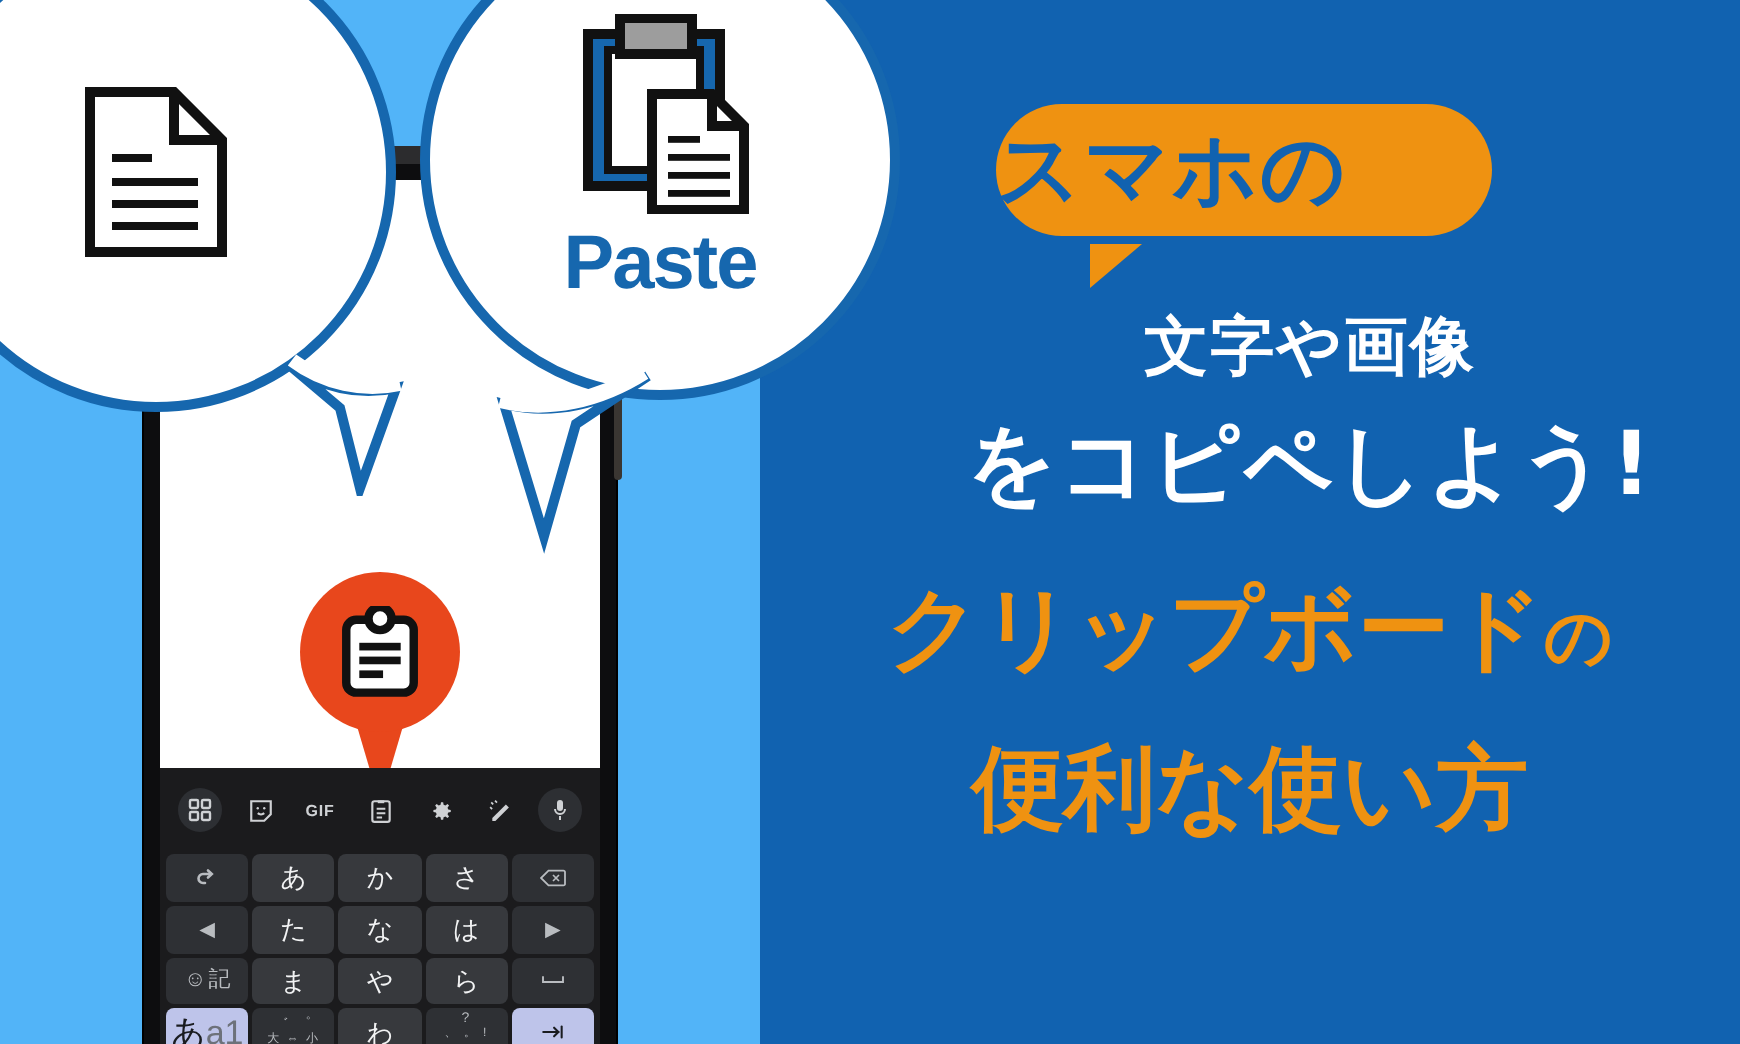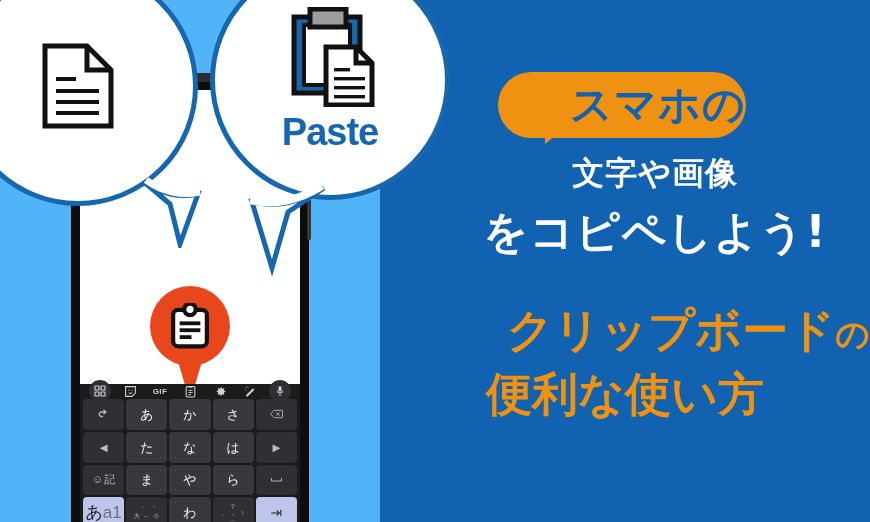--- a/index.html
+++ b/index.html
@@ -48,21 +48,21 @@
   }
   .badge svg{ width:46px; height:46px; display:block; }
 
   
   .kb{
     position:absolute; left:0; right:0; bottom:0; height:146px;
     background:#1b1b1d; z-index:5;
     display:flex; flex-direction:column; padding:0 3px 2px;
   }
   .kb-toolbar{
-    height:14px; display:flex; align-items:center; justify-content:space-between;
+    height:42px; display:flex; align-items:center; justify-content:space-between;
     padding:0 6px;
   }
   .tb-ico{
     width:22px; height:22px; display:flex; align-items:center; justify-content:center;
     color:#cfd1d4;
   }
   .tb-ico.round{ background:#2d2f33; border-radius:50%; }
   .tb-ico.gif{ font-size:8px; font-weight:bold; letter-spacing:.4px; color:#cfd1d4; }
   .tb-ico svg{ width:13px; height:13px; }
   .tb-ico.round svg{ width:12px; height:12px; }
@@ -98,23 +98,23 @@
   }
   .bub-label{
     font-size:38px; font-weight:bold; color:#1667ae; letter-spacing:-1px;
   }
   .bub-icon svg{ display:block; }
   .tail{ position:absolute; z-index:9; }
   .tail svg{ display:block; }
 
   
   .pill{
-    position:absolute; left:498px; top:72px; width:248px; height:66px;
+    position:absolute; left:498px; top:52px; width:248px; height:66px;
     background:#ef9211; border-radius:33px; z-index:6;
-    display:flex; align-items:center; justify-content:flex-end;
+    display:flex; align-items:center; justify-content:flex-start;
   }
   .pill span{
     font-size:42px; font-weight:bold; color:#1162b0; letter-spacing:1px;
     font-family:"DejaVu Sans",sans-serif;
   }
   .pill-tail{
     position:absolute; left:545px; top:122px; width:0; height:0; z-index:6;
     border-left:0 solid transparent; border-right:26px solid transparent;
     border-top:22px solid #ef9211;
   }
@@ -123,21 +123,21 @@
     color:#ffffff; font-weight:bold; z-index:6;
     font-family:"DejaVu Sans",sans-serif; letter-spacing:1px;
   }
   .headline.l1{ top:152px; font-size:32px; }
   .headline.l2{ top:203px; font-size:44px; }
   .subhead{
     position:absolute; left:380px; width:490px; text-align:center;
     color:#ef9211; font-weight:bold; z-index:6;
     font-family:"DejaVu Sans",sans-serif; letter-spacing:0px;
   }
-  .subhead.s1{ top:300px; font-size:46px;text-align:right; }
+  .subhead.s1{ top:284px; font-size:46px; }
   .subhead.s2{ top:364px; font-size:46px;font-family:Liberation Mono, monospace; }
   .subhead .sm{ font-size:34px; }
 </style>
 </head>
 <body>
 
 <div id="stage">
 
   <div class="bg-light"></div>
   <div class="bg-dark"></div>

